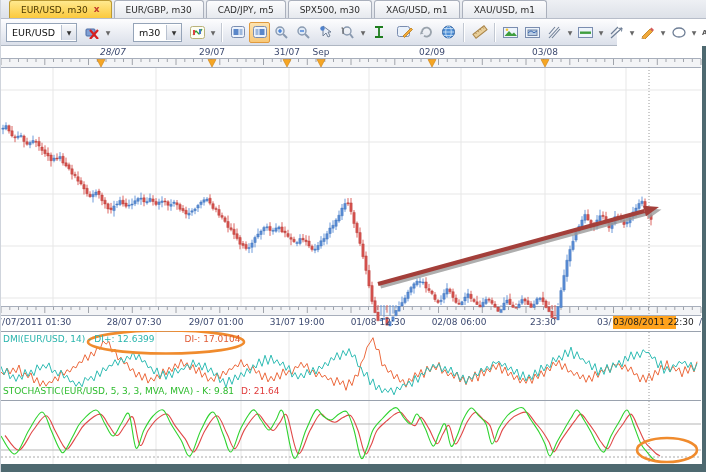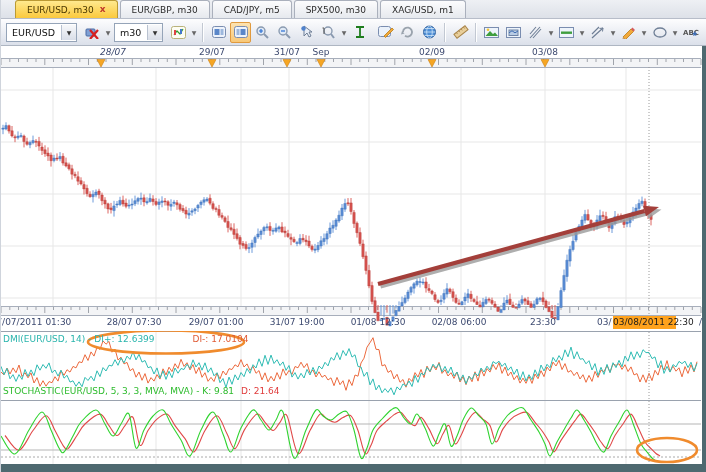--- a/index.html
+++ b/index.html
@@ -2,29 +2,29 @@
 <html><head>
 <meta charset="utf-8">
 <style>
   html,body{margin:0;padding:0;background:#fff;}
   .screen{position:relative;width:706px;height:472px;overflow:hidden;
     font-family:"DejaVu Sans","Liberation Sans",sans-serif;background:#fff;
     border-left:1px solid #cfd4dc;box-sizing:border-box;}
   
   .tabbar{position:absolute;left:0;top:0;width:706px;height:19px;
     background:linear-gradient(#eef0f4,#dde1e8);border-bottom:1px solid #b7bdc9;
-    display:flex;align-items:flex-end;padding-left:14px;box-sizing:border-box;}
+    display:flex;align-items:flex-end;padding-left:8px;box-sizing:border-box;}
   .tab{height:17px;display:flex;align-items:center;gap:6px;padding:0 11px;
     margin-right:2px;font-size:9px;color:#2b2b2b;white-space:nowrap;
     background:linear-gradient(#fcfcfd,#e6e9ee);border:1px solid #aab0bc;border-bottom:none;
     border-radius:3px 3px 0 0;cursor:default;}
   .tab.active{background:linear-gradient(#ffe98e,#fbc93d);border-color:#bb9a33;color:#4a3800;}
   .tab .x{color:#c0392b;font-weight:bold;font-size:9px;line-height:9px;}
   
-  .toolbar{position:absolute;left:0;top:19px;width:706px;height:27px;
+  .toolbar{position:absolute;left:0;top:19px;width:616px;height:27px;
     background:linear-gradient(#fdfdfe,#dbe0ea);border-bottom:1px solid #aeb6c2;
     display:flex;align-items:center;padding:0 5px;box-sizing:border-box;gap:1px;}
   .combo{height:17px;background:#fff;border:1px solid #95a4b8;display:flex;align-items:center;
     font-size:9.5px;color:#111;padding-left:5px;margin-right:4px;}
   .combo .cval{min-width:46px;}
   .combo .cbtn{width:14px;height:15px;margin-left:3px;border-left:1px solid #b9c2d0;
     background:linear-gradient(#f7f8fa,#d9dee8);display:flex;align-items:center;justify-content:center;
     font-size:6px;color:#333;}
   .tbtn{width:21px;height:21px;display:flex;align-items:center;justify-content:center;border-radius:2px;flex:none;}
   .tbtn.sel{background:linear-gradient(#fde3b0,#f8c878);border:1px solid #e09a3e;box-sizing:border-box;}
@@ -62,35 +62,38 @@
       </div>
       <div class="tab">
         <span>CAD/JPY, m5</span>
       </div>
       <div class="tab">
         <span>SPX500, m30</span>
       </div>
       <div class="tab">
         <span>XAG/USD, m1</span>
       </div>
+      <div class="tab">
+        <span>XAU/USD, m1</span>
+      </div>
     </div>
 
   <div class="toolbar">
     <div class="combo">
       <span class="cval">EUR/USD</span>
       <span class="cbtn">▼</span>
     </div>
     <div class="tbtn">
       <svg width="15" height="13">
         <rect x="1" y="3" width="9" height="7" rx="1" fill="#7f9fd4" stroke="#4a6aa4"></rect>
         <path d="M5 13 L13 4 M13 13 L5 4" stroke="#d62020" stroke-width="2.2" fill="none"></path>
       </svg>
     </div>
     <div class="dd">▼</div>
-    <div class="combo" style="margin-left:1px;">
+    <div class="combo" style="margin-left:20px;">
       <span class="cval" style="min-width:24px;">m30</span>
       <span class="cbtn">▼</span>
     </div>
     <div class="tbtn">
       <svg width="15" height="13">
         <rect x="0.5" y="0.5" width="14" height="12" rx="2" fill="#fdfdf3" stroke="#b9b27a"></rect>
         <path d="M3 9 L6 5 L9 8 L12 3" stroke="#2f9e2f" stroke-width="1.2" fill="none"></path>
         <rect x="3" y="4" width="2" height="5" fill="#d44"></rect>
           <rect x="9" y="3" width="2" height="5" fill="#47c"></rect>
       </svg>
@@ -479,21 +482,21 @@
         <line x1="648" y1="1" x2="648" y2="64" stroke="#9a9a9a" stroke-width="1" stroke-dasharray="1,2"></line>
         <ellipse cx="666" cy="50" rx="30" ry="12" fill="none" stroke="#f08b2d" stroke-width="2.6"></ellipse>
       </svg>
 
     <span class="timefrag" style="left:596px;">03/</span>
     <span class="timefrag" style="left:698px;">/08</span>
     <span class="cursorbadge">03/08/2011 22:30</span>
 
     <div class="legend" style="top:288px;">
       <span class="lg-teal">DMI(EUR/USD, 14)</span><span class="lg-teal"> - </span><span class="lg-teal">DI+: 12.6399</span>
-      <span class="lg-red" style="margin-left:12px;padding-left:23px;">DI-: 17.0104</span>
+      <span class="lg-red" style="margin-left:4px;padding-left:23px;">DI-: 17.0104</span>
     </div>
     <div class="legend" style="top:340px;">
       <span class="lg-green">STOCHASTIC(EUR/USD, 5, 3, 3, MVA, MVA)</span><span class="lg-green"> - </span><span class="lg-green">K: 9.81</span>
       <span class="lg-red2" style="margin-left:4px;">D: 21.64</span>
     </div>
 
     <div class="bar-bottom"></div>
     <div class="edge-right"></div>
   <span class="datelbl" style="left: 112px; font-style: italic;">28/07</span>
       <span class="datelbl" style="left: 211px;">29/07</span>

